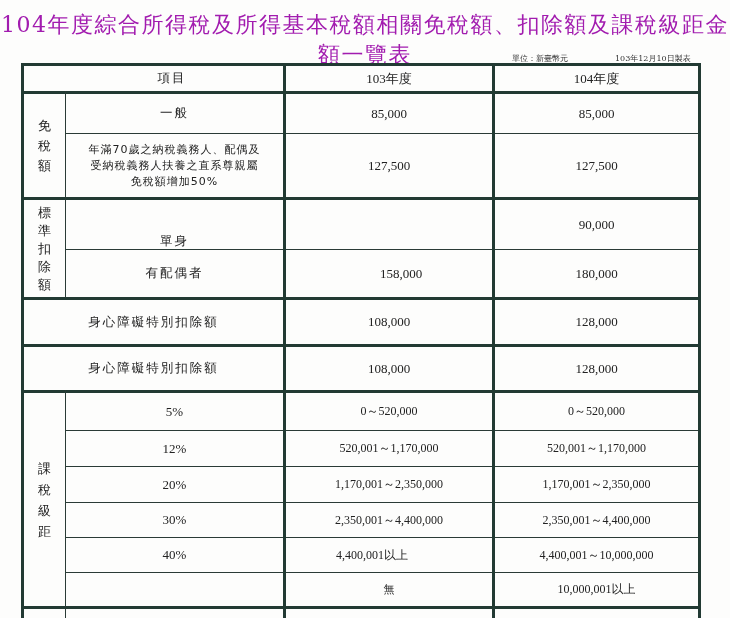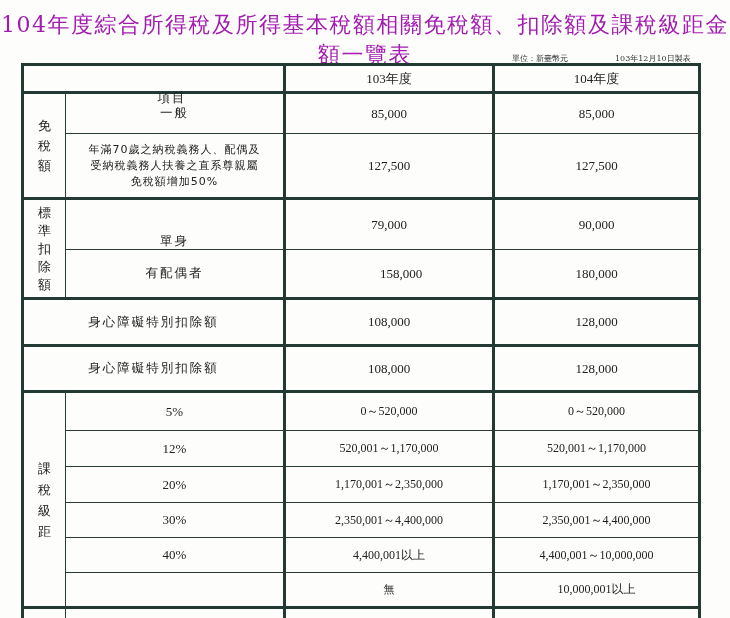--- a/index.html
+++ b/index.html
@@ -66,21 +66,21 @@
   <div class="line thick-h" style="left:0; top:543px; width:680px;"></div>
 
   <div class="line thick-v" style="left:0; top:0; height:560px;"></div>
   <div class="line thin-v" style="left:44px; top:28px; height:107px;"></div>
   <div class="line thin-v" style="left:44px; top:134px; height:101px;"></div>
   <div class="line thin-v" style="left:44px; top:327px; height:233px;"></div>
   <div class="line thick-v" style="left:262px; top:0; height:560px;"></div>
   <div class="line thick-v" style="left:471px; top:0; height:560px;"></div>
   <div class="line thick-v" style="left:677px; top:0; height:560px;"></div>
 
-  <div class="cell cjk" style="left:3px; top:3px; width:296px; height:25px;margin-top:20px;">項目</div>
+  <div class="cell cjk" style="left:3px; top:3px; width:296px; height:25px;">項目</div>
   <div class="cell" style="left:265px; top:3px; width:206px; height:25px;">103年度</div>
   <div class="cell" style="left:474px; top:3px; width:203px; height:25px;">104年度</div>
 
   <div class="vlabel" style="left:3px; top:31px; width:41px; height:103px;">
     <span>免</span>
     <span>稅</span>
     <span>額</span>
   </div>
   <div class="cell cjk" style="left:45px; top:31px; width:217px; height:39px;">一般</div>
   <div class="cell" style="left:265px; top:31px; width:206px; height:39px;">85,000</div>
@@ -95,21 +95,20 @@
   <div class="cell" style="left:474px; top:71px; width:203px; height:63px;">127,500</div>
 
   <div class="vlabel" style="left:3px; top:137px; width:41px; height:97px; line-height:18px;">
     <span>標</span>
     <span>準</span>
     <span>扣</span>
     <span>除</span>
     <span>額</span>
   </div>
   <div class="cell cjk" style="left:45px; top:154px; width:217px; height:49px;">單身</div>
-  <div class="cell" style="left:265px; top:137px; width:206px; height:49px;">79,000</div>
   <div class="cell" style="left:474px; top:137px; width:203px; height:49px;">90,000</div>
 
   <div class="cell cjk" style="left:45px; top:187px; width:217px; height:47px;">有配偶者</div>
   <div class="cell" style="left:265px; top:187px; width:206px; height:47px;padding-left:12px;">158,000</div>
   <div class="cell" style="left:474px; top:187px; width:203px; height:47px;">180,000</div>
 
   <div class="cell cjk" style="left:3px; top:237px; width:259px; height:44px;">身心障礙特別扣除額</div>
   <div class="cell" style="left:265px; top:237px; width:206px; height:44px;">108,000</div>
   <div class="cell" style="left:474px; top:237px; width:203px; height:44px;">128,000</div>
 
@@ -134,18 +133,18 @@
 
   <div class="cell" style="left:45px; top:404px; width:217px; height:35px;">20%</div>
   <div class="cell" style="left:265px; top:404px; width:206px; height:35px; font-size:12px;">1,170,001～2,350,000</div>
   <div class="cell" style="left:474px; top:404px; width:203px; height:35px; font-size:12px;">1,170,001～2,350,000</div>
 
   <div class="cell" style="left:45px; top:440px; width:217px; height:34px;">30%</div>
   <div class="cell" style="left:265px; top:440px; width:206px; height:34px; font-size:12px;">2,350,001～4,400,000</div>
   <div class="cell" style="left:474px; top:440px; width:203px; height:34px; font-size:12px;">2,350,001～4,400,000</div>
 
   <div class="cell" style="left:45px; top:475px; width:217px; height:34px;">40%</div>
-  <div class="cell" style="left:265px; top:475px; width:206px; height:34px; font-size:12px;">4,400,001以上</div>
+  <div class="cell" style="left:248px; top:475px; width:206px; height:34px; font-size:12px;">4,400,001以上</div>
   <div class="cell" style="left:474px; top:475px; width:203px; height:34px; font-size:12px;">4,400,001～10,000,000</div>
 
   <div class="cell" style="left:265px; top:510px; width:206px; height:33px; font-size:11px;">無</div>
   <div class="cell" style="left:474px; top:510px; width:203px; height:33px; font-size:12px;">10,000,001以上</div>
 </div>
 
 </body></html>

